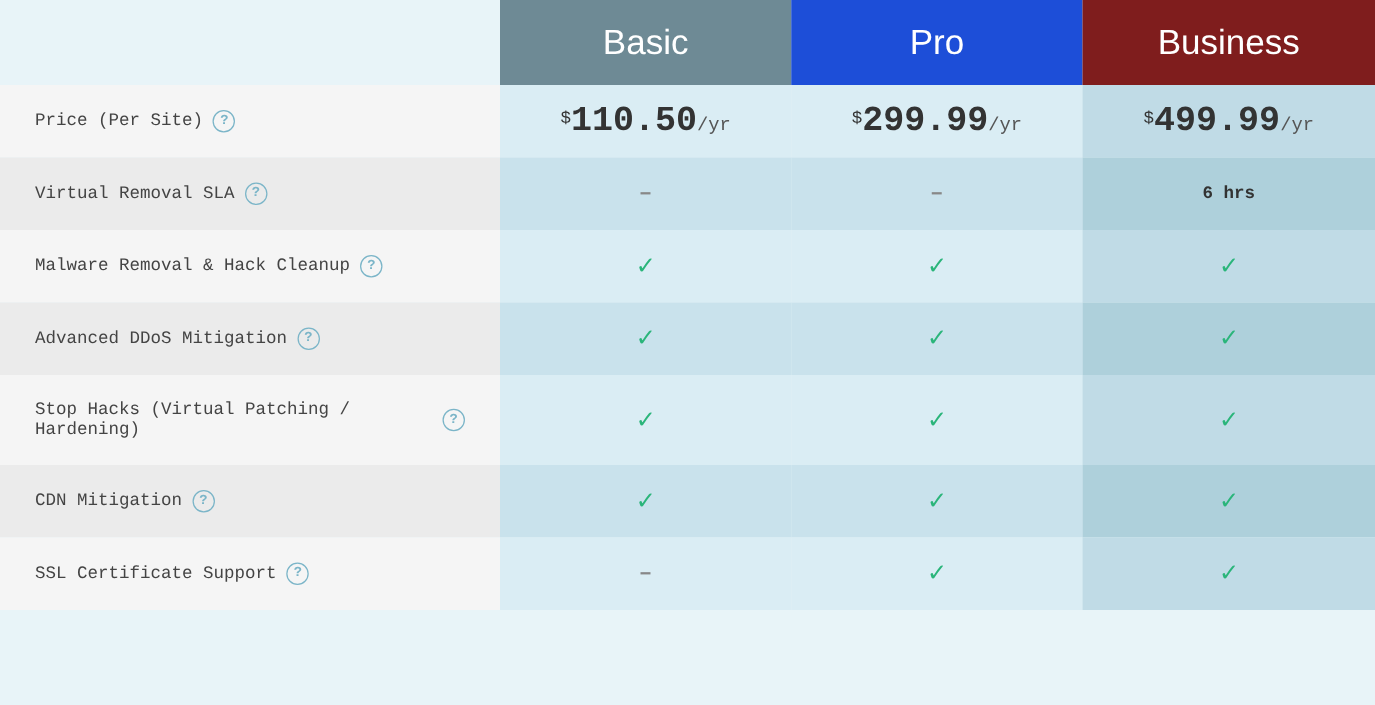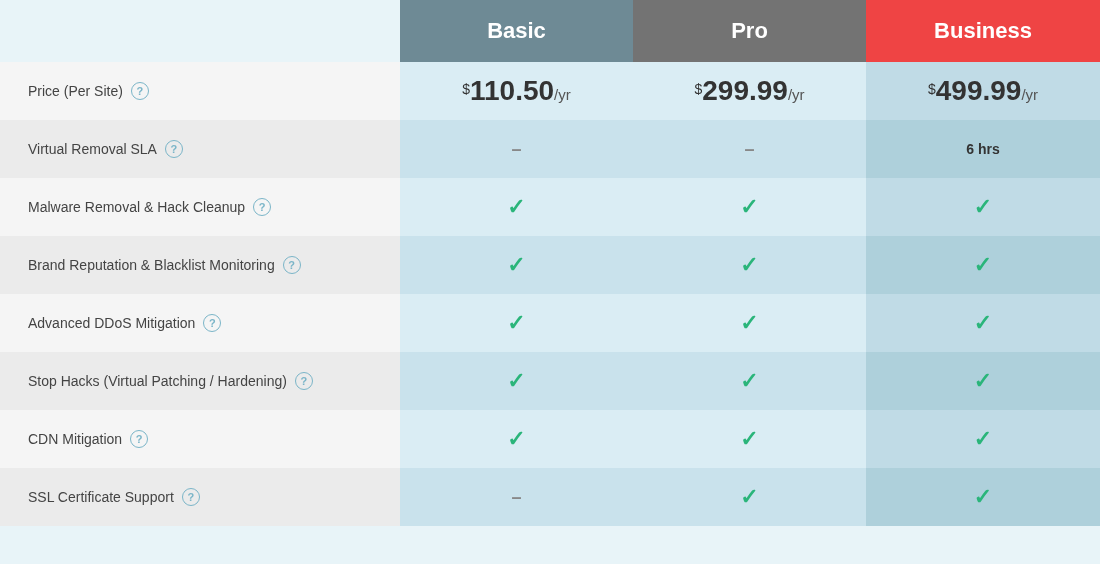--- a/index.html
+++ b/index.html
@@ -12,39 +12,40 @@
       min-height: 564px;
       padding: 0;
     }
     .pricing-table {
       width: 1100px;
       border-collapse: collapse;
       table-layout: fixed;
     }
     .pricing-table thead th {
       padding: 18px 10px;
-      font-size: 22px;
-      font-weight: bold;
+      font-size: 28px;
+      font-weight: normal;
       color: #fff;
       text-align: center;
     }
     .col-feature { width: 400px; }
     .col-basic { width: 233px; background: #b0cdd6; }
     .col-pro { width: 233px; background: #6b8fa0; }
     .col-business { width: 234px; background: #5a7d8e; }
 
     .header-basic { background: #6e8a95; }
-    .header-pro { background: #737373; }
-    .header-business { background: #ef4444; }
+    .header-pro { background: #1d4ed8; }
+    .header-business { background: #7f1d1d; }
 
     .pricing-table tbody tr td {
       padding: 10px 14px;
       font-size: 14px;
       color: #333;
       vertical-align: middle;
+      font-family: Liberation Mono, monospace;
     }
     .pricing-table tbody tr:nth-child(odd) .feature-cell {
       background: #f5f5f5;
     }
     .pricing-table tbody tr:nth-child(even) .feature-cell {
       background: #ebebeb;
     }
     .pricing-table tbody tr:nth-child(odd) .basic-cell {
       background: #daedf4;
     }
@@ -172,31 +173,20 @@
         <span class="info-icon">?</span>
       </div>
     </td>
         <td class="basic-cell value-cell"><span class="check-icon">✓</span></td>
         <td class="pro-cell value-cell"><span class="check-icon">✓</span></td>
         <td class="business-cell value-cell"><span class="check-icon">✓</span></td>
       </tr>
       <tr>
         <td class="feature-td">
       <div class="feature-cell">
-        <span class="feature-text">Brand Reputation &amp; Blacklist Monitoring</span>
-        <span class="info-icon">?</span>
-      </div>
-    </td>
-        <td class="basic-cell value-cell"><span class="check-icon">✓</span></td>
-        <td class="pro-cell value-cell"><span class="check-icon">✓</span></td>
-        <td class="business-cell value-cell"><span class="check-icon">✓</span></td>
-      </tr>
-      <tr>
-        <td class="feature-td">
-      <div class="feature-cell">
         <span class="feature-text">Advanced DDoS Mitigation</span>
         <span class="info-icon">?</span>
       </div>
     </td>
         <td class="basic-cell value-cell"><span class="check-icon">✓</span></td>
         <td class="pro-cell value-cell"><span class="check-icon">✓</span></td>
         <td class="business-cell value-cell"><span class="check-icon">✓</span></td>
       </tr>
       <tr>
         <td class="feature-td">

